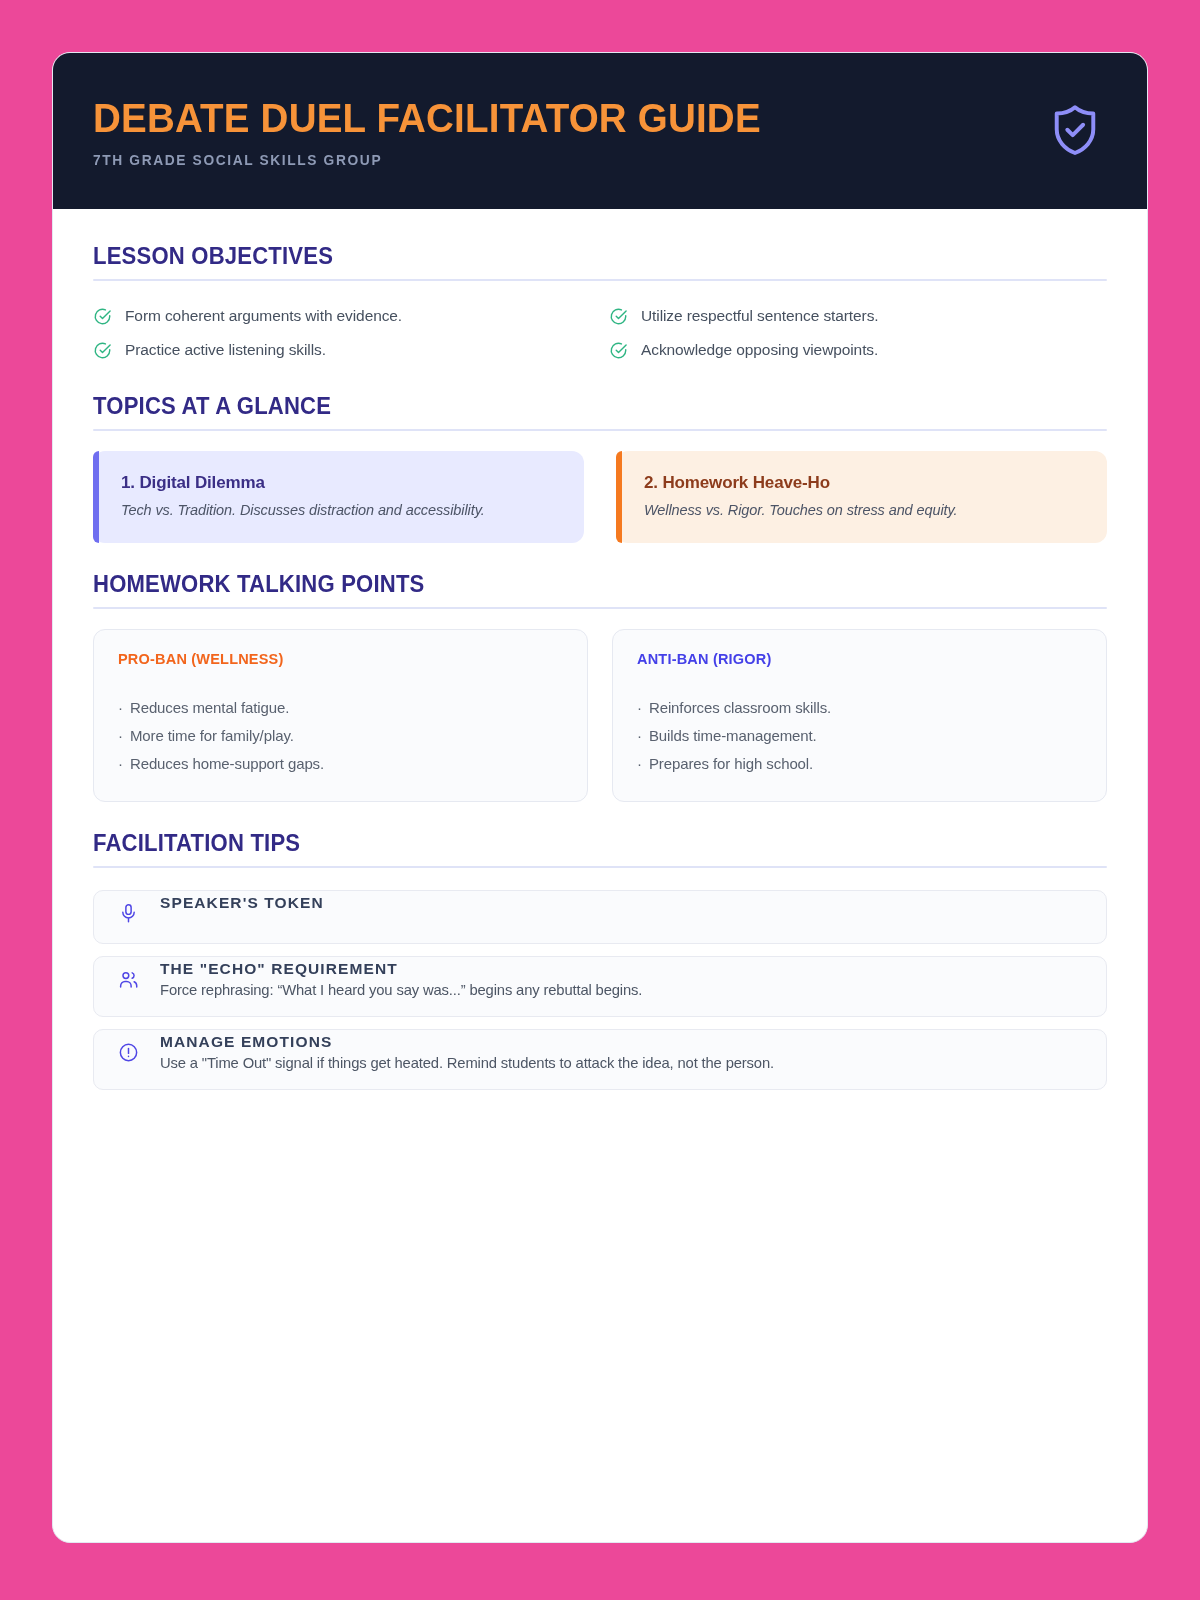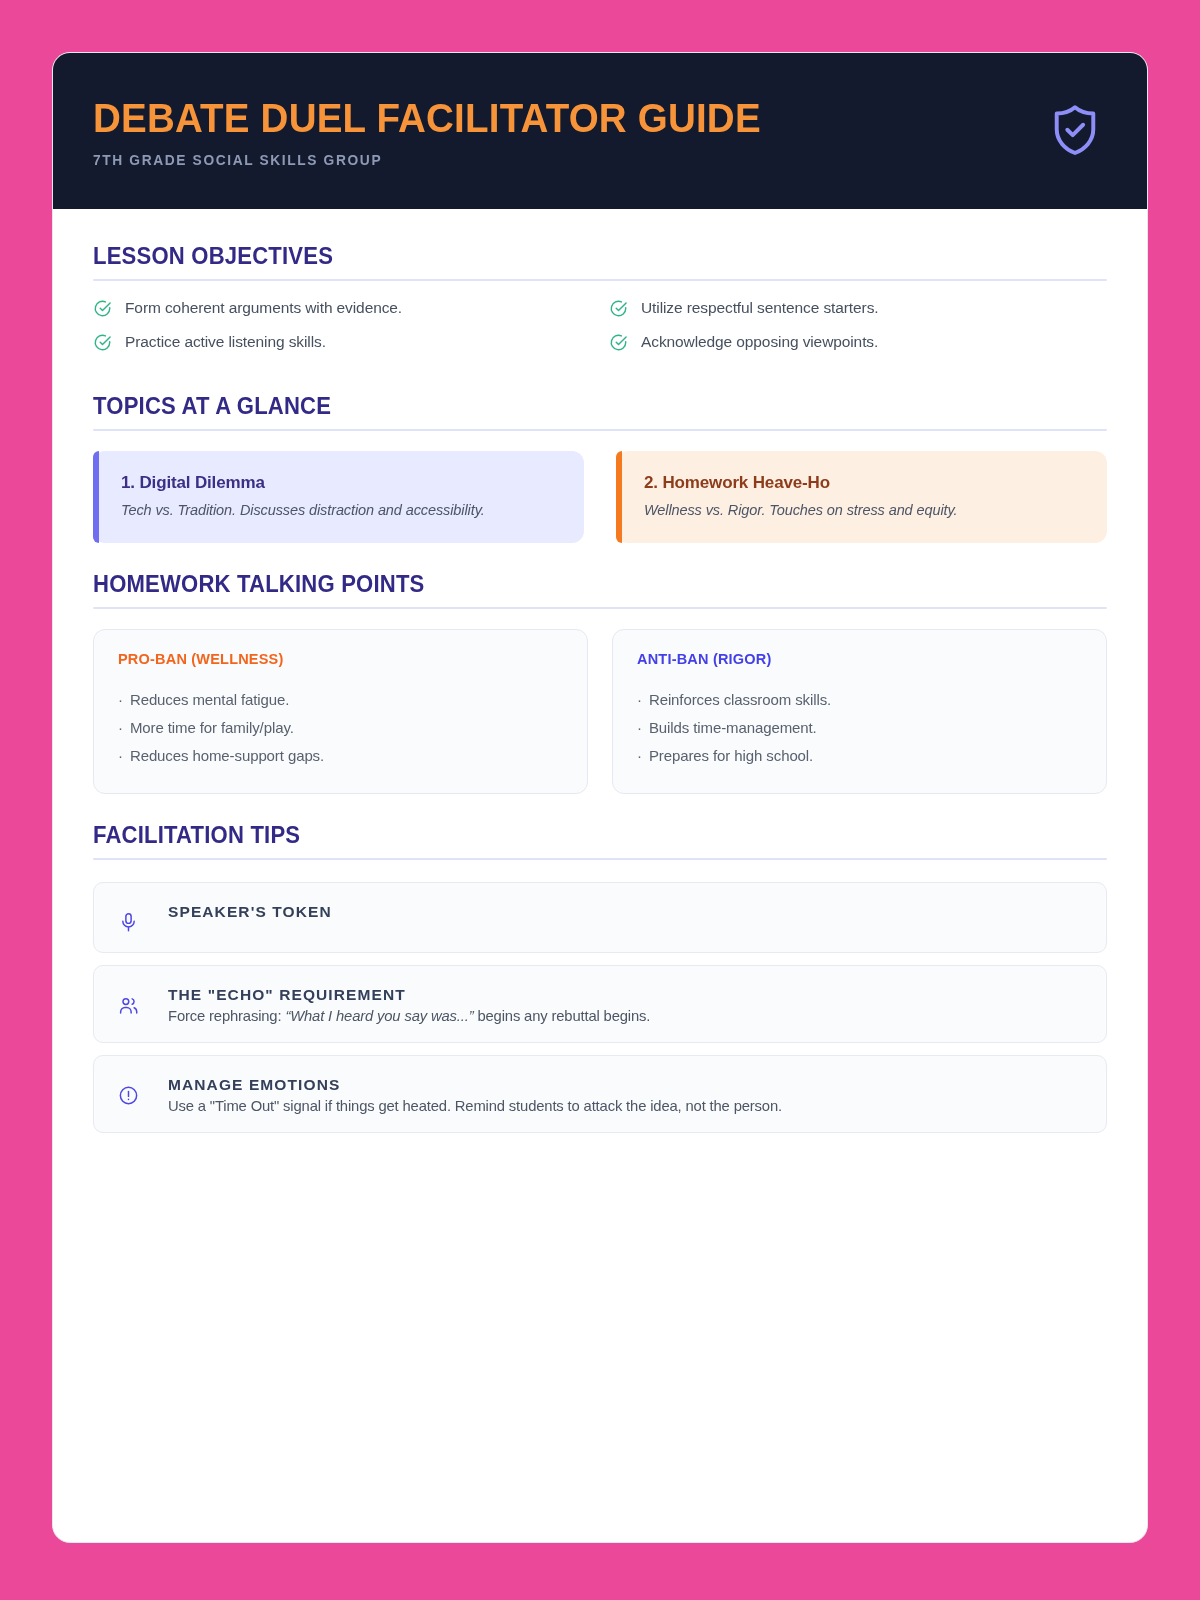--- a/index.html
+++ b/index.html
@@ -98,20 +98,21 @@
   .objectives {
     display: grid;
     grid-template-columns: 1fr 1fr;
     column-gap: 18px;
     row-gap: 0px;
     margin-top: 18px;
     margin-bottom: 26px;
   }
   .objective {
     display: flex;
+    align-items: center;
     gap: 13px;
     height: 34px;
   }
   .objective-icon {
     width: 19px; height: 19px;
     flex: 0 0 19px;
     display: flex; align-items: center; justify-content: center;
   }
   .objective-text {
     font-size: 15.5px;
@@ -170,45 +171,45 @@
     background: #fafbfd;
     border: 1px solid #e6e9f1;
     border-radius: 12px;
     padding: 21px 24px 24px 24px;
   }
   .tp-title {
     font-size: 14.5px;
     font-weight: 700;
     letter-spacing: 0.2px;
     text-transform: uppercase;
-    margin-bottom: 19px;
+    margin-bottom: 27px;
   }
   .tp-card.pro .tp-title { color: #f2651c; }
   .tp-card.anti .tp-title { color: #4440e8; }
   .tp-item {
     font-size: 15px;
     color: #59616f;
     letter-spacing: -0.1px;
     line-height: 1.85;
     display: flex;
     gap: 7px;
   }
   .tp-bullet { color: #59616f; }
 
   
   .tips { margin-top: 22px; }
   .tip-card {
     background: #fafbfd;
     border: 1px solid #e8eaf1;
     border-radius: 10px;
-    padding: 20px 22px 18px 22px;
+    padding: 3px 22px 18px 22px;
     margin-bottom: 12px;
     display: flex;
     align-items: flex-start;
-    gap: 28px;
+    gap: 20px;
   }
   .tip-icon {
     width: 24px; height: 24px;
     flex: 0 0 24px;
     margin-top: 7px;
     display: flex; align-items: center; justify-content: center;
   }
   .tip-title {
     font-family: "Liberation Sans Narrow", "Liberation Sans", sans-serif;
     font-size: 15.5px;
@@ -216,21 +217,21 @@
     letter-spacing: 1.1px;
     color: #34405a;
     text-transform: uppercase;
     margin-bottom: 4px;
   }
   .tip-desc {
     font-size: 14.8px;
     color: #4d5665;
     letter-spacing: -0.15px;
   }
-  .tip-desc .quote { font-style: italic; }
+  .tip-desc .quote { }
 </style>
 </head>
 <body>
 
 <div class="page">
   <div class="sheet">
 
     <div class="header">
       <div class="header-title">DEBATE DUEL FACILITATOR GUIDE</div>
       <div class="header-sub">7TH GRADE SOCIAL SKILLS GROUP</div>

